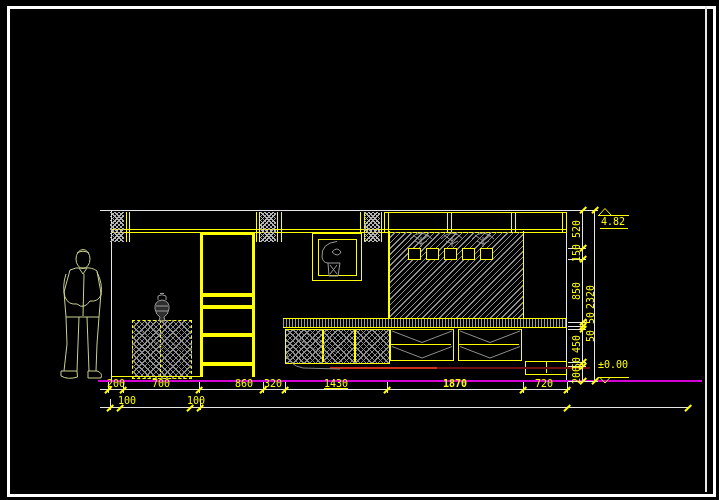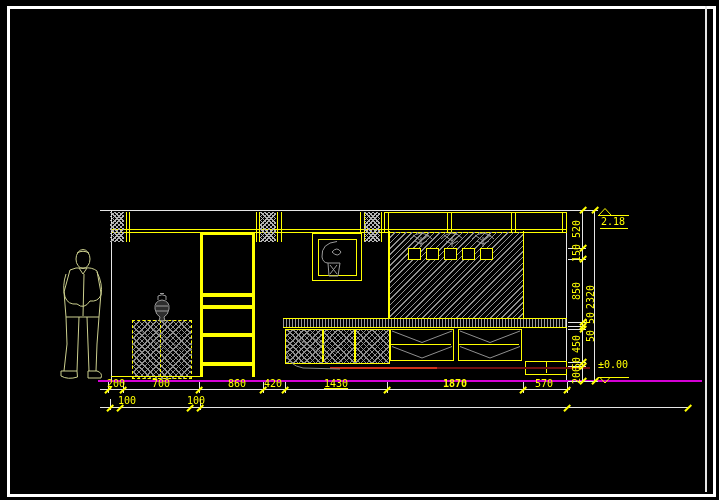--- a/index.html
+++ b/index.html
@@ -123,25 +123,25 @@
   <div class="tk" style="left:108px;top:389.5px;"></div>
   <div class="tk" style="left:123px;top:389.5px;"></div>
   <div class="tk" style="left:199px;top:389.5px;"></div>
   <div class="tk" style="left:263px;top:389.5px;"></div>
   <div class="tk" style="left:285px;top:389.5px;"></div>
   <div class="tk" style="left:387px;top:389.5px;"></div>
   <div class="tk" style="left:523px;top:389.5px;"></div>
   <div class="tk" style="left:567px;top:389.5px;"></div>
   <span class="dim" style="left:116px;top:384px;">200</span>
   <span class="dim" style="left:161px;top:384px;">700</span>
-  <span class="dim" style="left:237px;top:384px;">860</span>
-  <span class="dim" style="left:273px;top:384px;">420</span>
+  <span class="dim" style="left:244px;top:384px;">860</span>
+  <span class="dim" style="left:273px;top:384px;">320</span>
   <span class="dim" style="left:336px;top:384px;text-decoration:underline;">1430</span>
   <span class="dim" style="left:455px;top:384px;font-weight:bold;">1870</span>
-  <span class="dim" style="left:544px;top:384px;">570</span>
+  <span class="dim" style="left:544px;top:384px;">720</span>
 
   <div class="ln" style="left:100px;top:407px;width:590px;height:1px;"></div>
   <div class="ln" style="left:110px;top:399px;width:1px;height:11px;"></div>
   <div class="ln" style="left:200px;top:399px;width:1px;height:11px;"></div>
   <div class="tk" style="left:110px;top:407.5px;"></div>
   <div class="tk" style="left:120px;top:407.5px;"></div>
   <div class="tk" style="left:190px;top:407.5px;"></div>
   <div class="tk" style="left:200px;top:407.5px;"></div>
   <div class="tk" style="left:567px;top:407.5px;"></div>
   <div class="tk" style="left:688px;top:407.5px;"></div>
@@ -175,21 +175,21 @@
   <span class="vdim" style="left:577px;top:291px;">850</span>
   <span class="vdim" style="left:577px;top:344px;">450</span>
   <span class="vdim" style="left:577px;top:362.5px;">50</span>
   <span class="vdim" style="left:577px;top:374.5px;">200</span>
   <span class="vdim" style="left:590.5px;top:297px;">2320</span>
   <span class="vdim" style="left:590.5px;top:318px;">50</span>
   <span class="vdim" style="left:590.5px;top:336px;">50</span>
 
   <div class="yl" style="left:598px;top:215px;width:31px;height:1.2px;"></div>
   <div class="yl" style="left:600px;top:227.5px;width:28px;height:1px;"></div>
-  <span class="dim" style="left:613px;top:221.5px;">2.18</span>
+  <span class="dim" style="left:613px;top:221.5px;">4.82</span>
   <div class="yl" style="left:598px;top:377px;width:31px;height:1.2px;"></div>
   <span class="dim" style="left:613px;top:365px;">±0.00</span>
 
   <svg width="719" height="500" viewBox="0 0 719 500">
 
     <g stroke="#ccd08e" fill="none" stroke-width="1">
       <ellipse cx="83" cy="259" rx="7" ry="9.5"></ellipse>
       <path d="M77,253 Q83,249.5 89,253"></path>
       <path d="M70,270 Q76,267 82,268 L84,268 Q92,267 97,271 L101,293 L99,317 L66,317 L64,292 Z"></path>
       <path d="M79,268 L83,274 L87,268 M84,274 L83,316"></path>

